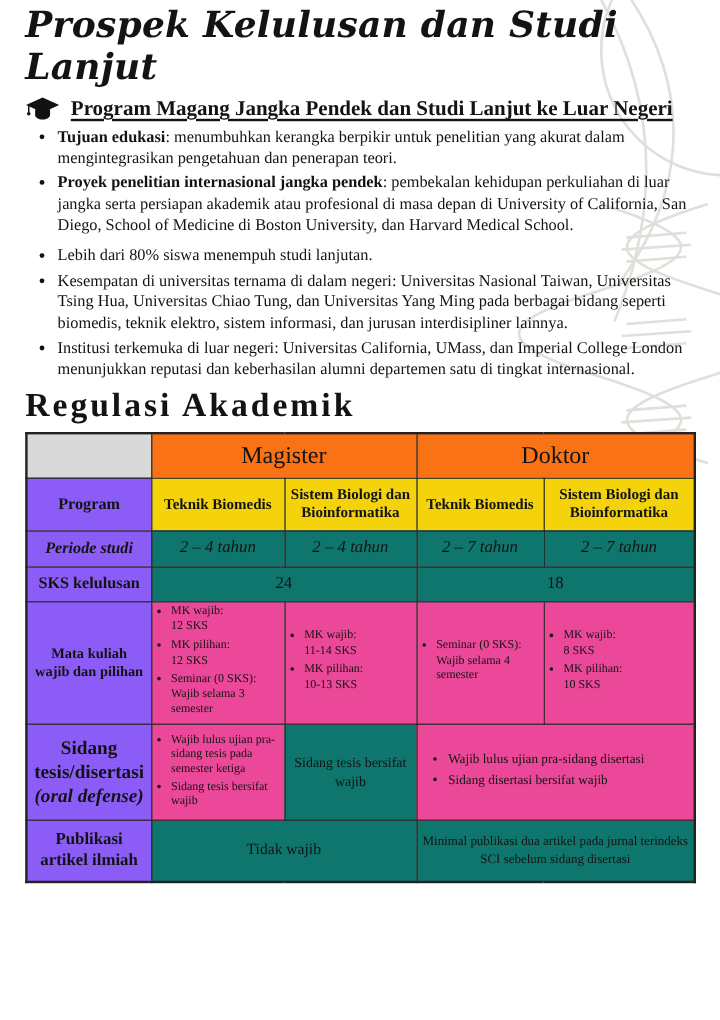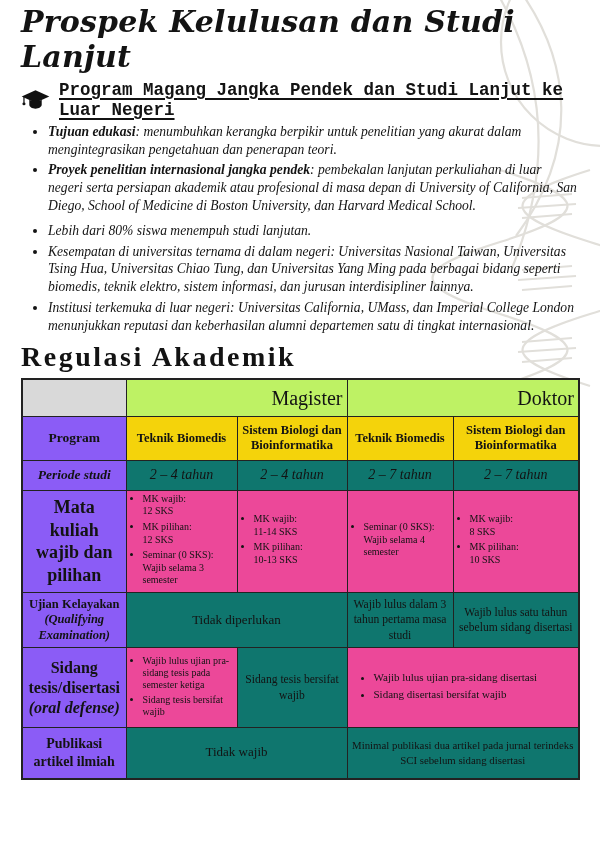--- a/index.html
+++ b/index.html
@@ -18,41 +18,41 @@
 
   .doc-title {
     font-family:"DejaVu Serif", serif;
     font-size:30px; font-weight:bold; line-height:1.18;
     margin:0 0 5px 0; letter-spacing:0.2px;font-style:italic;
   }
   .sec-head { display:flex; align-items:center; gap:9px; margin:3px 0 3px 0; }
   .sec-head .cap { flex:0 0 auto; display:flex; }
   .sec-head .sec-txt {
     font-size:17.5px; font-weight:bold;
-    text-decoration:underline; text-decoration-thickness:2px; text-underline-offset:3px;font-family:Liberation Mono, monospace;
+    text-decoration:underline; text-decoration-thickness:2px; text-underline-offset:3px;
   }
   ul.main-bullets { margin:2px 0 7px 0; padding-left:27px; font-size:13.6px; line-height:1.31; }
-  ul.main-bullets li { margin:0 0 3px 0;font-style:italic; }
+  ul.main-bullets li { margin:0 0 3px 0; }
   .lead-bold { font-weight:bold; }
 
   .regulasi-title {
     font-family:"Liberation Serif", serif;
     font-size:28px; font-weight:bold; letter-spacing:2.5px;
     line-height:1.1; margin:6px 0 6px 0;
   }
 
   table.reg {
     border-collapse:collapse; width:557px; table-layout:fixed;
     border:2.5px solid #222;
     background:#fff;
   }
   table.reg td { border:1.6px solid #222; padding:2px 4px; vertical-align:middle; }
 
   td.corner   { background:#d9d9d9; height:37px; }
-  td.deg      { background:#bef264; text-align:right; font-size:20px; }
+  td.deg      { background:#f97316; text-align:center; font-size:20px; }
   td.rowlabel { background:#8b5cf6; font-weight:bold; text-align:center; font-size:13.5px; line-height:1.25; }
   td.prog     { background:#f4d30b; font-weight:bold; text-align:center; font-size:12.5px; line-height:1.25; height:44px; }
   td.val      { background:#0f766e; text-align:center; font-size:14px; line-height:1.3; }
   td.val.small{ font-size:11.6px; line-height:1.32; }
   td.val.tiny { font-size:10.8px; line-height:1.35; }
   td.cellb    { background:#ec4899; padding:4px 3px 4px 7px; }
   td.cellb ul { margin:0; padding-left:12px; font-size:10px; line-height:1.26; text-align:left; }
   td.cellb ul li { margin:0 0 3px 0; white-space:pre-line; }
   tr.r-periode td { height:30px;font-style:italic; }
   tr.r-sks td     { height:29px; }
@@ -95,21 +95,21 @@
         <polygon points="21,1 41,10 21,19 1,10" fill="#111"></polygon>
         <path d="M12,14.5 L12,22 C12,25 16,27.5 21,27.5 C26,27.5 30,25 30,22 L30,14.5 C27,17 15,17 12,14.5 Z" fill="#111"></path>
         <rect x="3.4" y="10" width="1.8" height="9" fill="#111"></rect>
         <circle cx="4.3" cy="20.5" r="2.2" fill="#111"></circle>
       </svg>
     </span>
     <span class="sec-txt">Program Magang Jangka Pendek dan Studi Lanjut ke Luar Negeri</span>
   </div>
   <ul class="main-bullets">
     <li><span class="lead-bold">Tujuan edukasi</span><span>: menumbuhkan kerangka berpikir untuk penelitian yang akurat dalam mengintegrasikan pengetahuan dan penerapan teori.</span></li>
-    <li><span class="lead-bold">Proyek penelitian internasional jangka pendek</span><span>: pembekalan lanjutan perkuliahan di luar negeri serta persiapan akademik atau profesional di masa depan di University of California, San Diego, School of Medicine di Boston University, dan Harvard Medical School.</span></li>
+    <li><span class="lead-bold">Proyek penelitian internasional jangka pendek</span><span>: pembekalan kehidupan perkuliahan di luar jangka serta persiapan akademik atau profesional di masa depan di University of California, San Diego, School of Medicine di Boston University, dan Harvard Medical School.</span></li>
   </ul>
 
   <ul class="main-bullets">
     <li>Lebih dari 80% siswa menempuh studi lanjutan.</li>
     <li>Kesempatan di universitas ternama di dalam negeri: Universitas Nasional Taiwan, Universitas Tsing Hua, Universitas Chiao Tung, dan Universitas Yang Ming pada berbagai bidang seperti biomedis, teknik elektro, sistem informasi, dan jurusan interdisipliner lainnya.</li>
     <li>Institusi terkemuka di luar negeri: Universitas California, UMass, dan Imperial College London menunjukkan reputasi dan keberhasilan alumni departemen satu di tingkat internasional.</li>
   </ul>
 
   <div class="regulasi-title">Regulasi Akademik</div>
 
@@ -134,22 +134,27 @@
         <td class="prog">Teknik Biomedis</td>
         <td class="prog">Sistem Biologi dan Bioinformatika</td>
       </tr>
       <tr class="r-periode">
         <td class="rowlabel">Periode studi</td>
         <td class="val">2 – 4 tahun</td>
         <td class="val">2 – 4 tahun</td>
         <td class="val">2 – 7 tahun</td>
         <td class="val">2 – 7 tahun</td>
       </tr>
+      <tr class="r-sks">
+        <td class="rowlabel">SKS kelulusan</td>
+        <td class="val" colspan="2">24</td>
+        <td class="val" colspan="2">18</td>
+      </tr>
       <tr class="r-mk">
-        <td class="rowlabel" style="font-size:18px">Mata kuliah wajib dan pilihan</td>
+        <td class="rowlabel" style="font-size:12px">Mata kuliah wajib dan pilihan</td>
         <td class="cellb">
           <ul>
             <li>MK wajib:
 12 SKS</li>
             <li>MK pilihan:
 12 SKS</li>
             <li>Seminar (0 SKS):
 Wajib selama 3 semester</li>
           </ul>
         </td>
@@ -169,29 +174,20 @@
         </td>
         <td class="cellb">
           <ul>
             <li>MK wajib:
 8 SKS</li>
             <li>MK pilihan:
 10 SKS</li>
           </ul>
         </td>
       </tr>
-      <tr class="r-uk">
-        <td class="rowlabel" style="font-size:12.5px">
-          <div>Ujian Kelayakan</div>
-          <div class="lbl-italic">(Qualifying Examination)</div>
-        </td>
-        <td class="val" colspan="2" style="font-size:13px">Tidak diperlukan</td>
-        <td class="val small">Wajib lulus dalam 3 tahun pertama masa studi</td>
-        <td class="val small">Wajib lulus satu tahun sebelum sidang disertasi</td>
-      </tr>
       <tr class="r-sd">
         <td class="rowlabel" style="font-size:16px">
           <div>Sidang tesis/disertasi</div>
           <div class="lbl-italic">(oral defense)</div>
         </td>
         <td class="cellb">
           <ul>
             <li>Wajib lulus ujian pra-sidang tesis pada semester ketiga</li>
             <li>Sidang tesis bersifat wajib</li>
           </ul>

